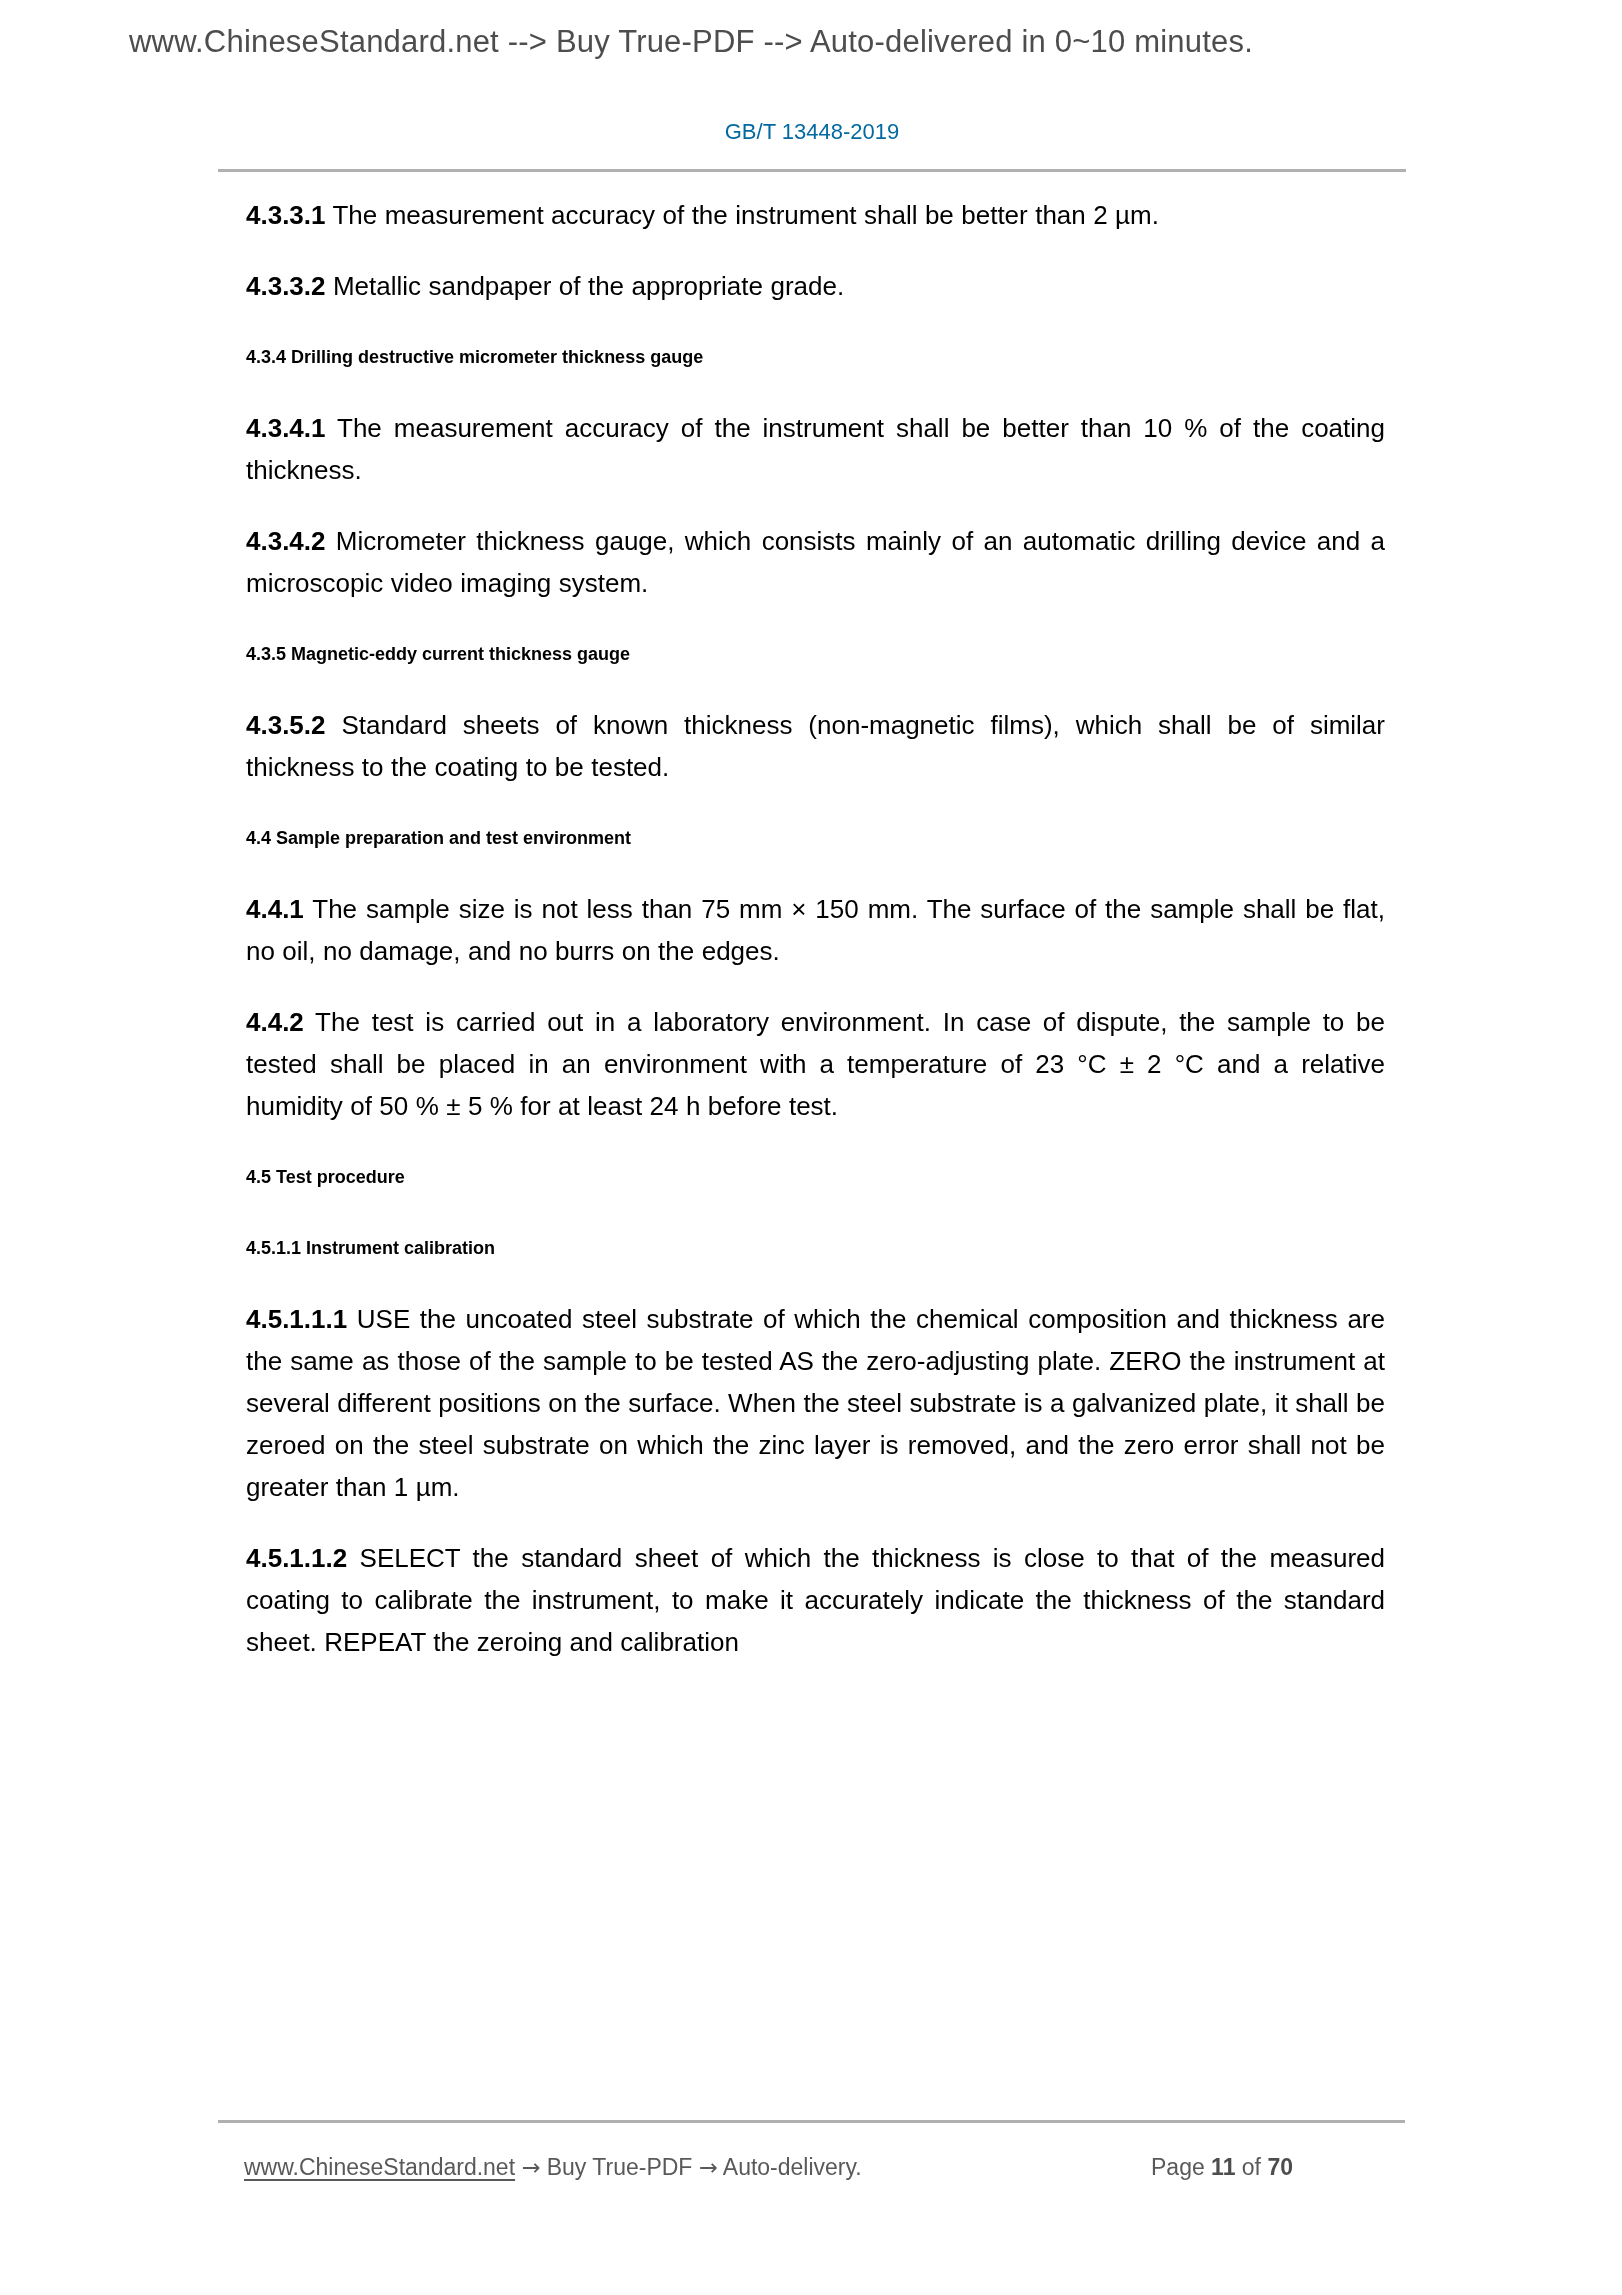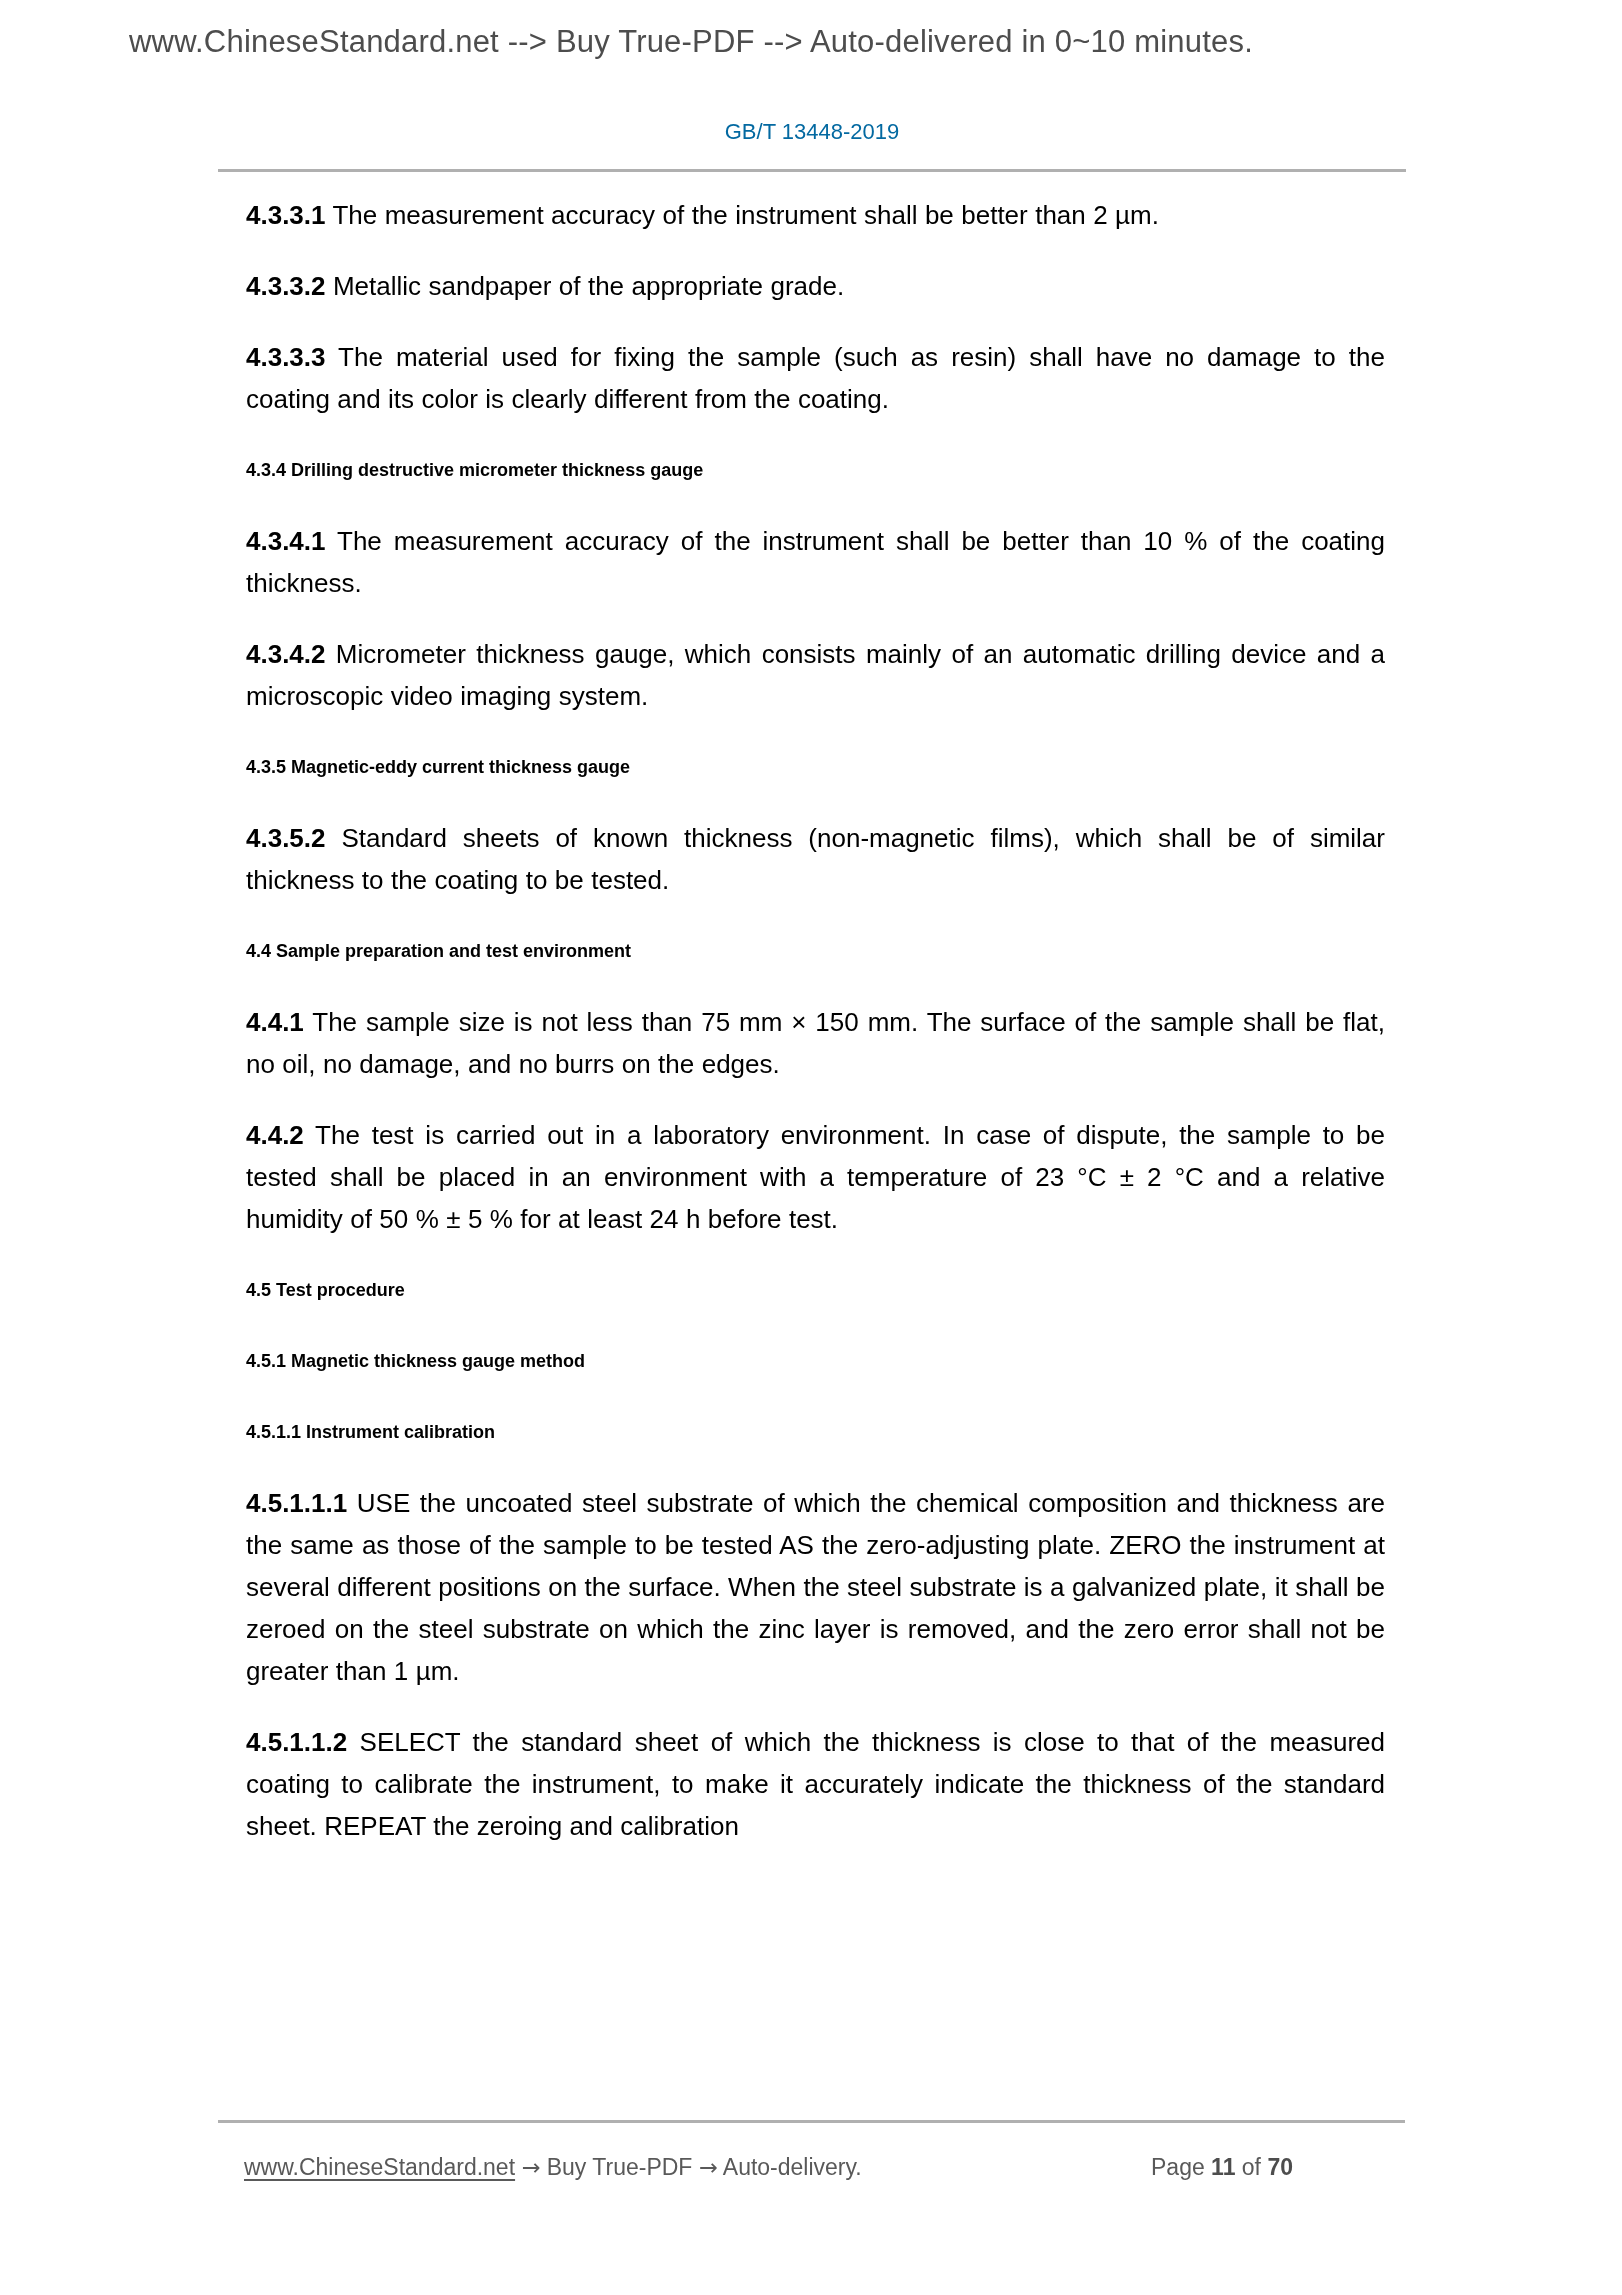--- a/index.html
+++ b/index.html
@@ -120,31 +120,29 @@
 
   <div class="promo-banner">www.ChineseStandard.net --&gt; Buy True-PDF --&gt; Auto-delivered in 0~10 minutes.</div>
 
   <div class="running-head">GB/T 13448-2019</div>
 
   <div class="rule-top"></div>
 
   <div class="content" id="content">
       <div class="para"><span class="num">4.3.3.1</span><span> The measurement accuracy of the instrument shall be better than 2 µm.</span></div>
       <div class="para"><span class="num">4.3.3.2</span><span> Metallic sandpaper of the appropriate grade.</span></div>
-      <div class="para"><span class="num">4.3.3.3</span><span> The material used for fixing the sample (such as resin) shall have no damage to the coating and its color is clearly different from the coating.</span></div>
       <div class="heading">4.3.4 Drilling destructive micrometer thickness gauge</div>
       <div class="para"><span class="num">4.3.4.1</span><span> The measurement accuracy of the instrument shall be better than 10 % of the coating thickness.</span></div>
       <div class="para"><span class="num">4.3.4.2</span><span> Micrometer thickness gauge, which consists mainly of an automatic drilling device and a microscopic video imaging system.</span></div>
       <div class="heading">4.3.5 Magnetic-eddy current thickness gauge</div>
       <div class="para"><span class="num">4.3.5.2</span><span> Standard sheets of known thickness (non-magnetic films), which shall be of similar thickness to the coating to be tested.</span></div>
       <div class="heading">4.4 Sample preparation and test environment</div>
       <div class="para"><span class="num">4.4.1</span><span> The sample size is not less than 75 mm × 150 mm. The surface of the sample shall be flat, no oil, no damage, and no burrs on the edges.</span></div>
       <div class="para"><span class="num">4.4.2</span><span> The test is carried out in a laboratory environment. In case of dispute, the sample to be tested shall be placed in an environment with a temperature of 23 °C ± 2 °C and a relative humidity of 50 % ± 5 % for at least 24 h before test.</span></div>
       <div class="heading">4.5 Test procedure</div>
-      <div class="heading">4.5.1 Magnetic thickness gauge method</div>
       <div class="heading">4.5.1.1 Instrument calibration</div>
       <div class="para"><span class="num">4.5.1.1.1</span><span> USE the uncoated steel substrate of which the chemical composition and thickness are the same as those of the sample to be tested AS the zero-adjusting plate. ZERO the instrument at several different positions on the surface. When the steel substrate is a galvanized plate, it shall be zeroed on the steel substrate on which the zinc layer is removed, and the zero error shall not be greater than 1 µm.</span></div>
       <div class="para"><span class="num">4.5.1.1.2</span><span> SELECT the standard sheet of which the thickness is close to that of the measured coating to calibrate the instrument, to make it accurately indicate the thickness of the standard sheet. REPEAT the zeroing and calibration</span></div>
     </div>
 
   <div class="rule-bottom"></div>
 
   <div class="footer">
     <span class="site">www.ChineseStandard.net</span>
     <span class="arrow">→</span>

